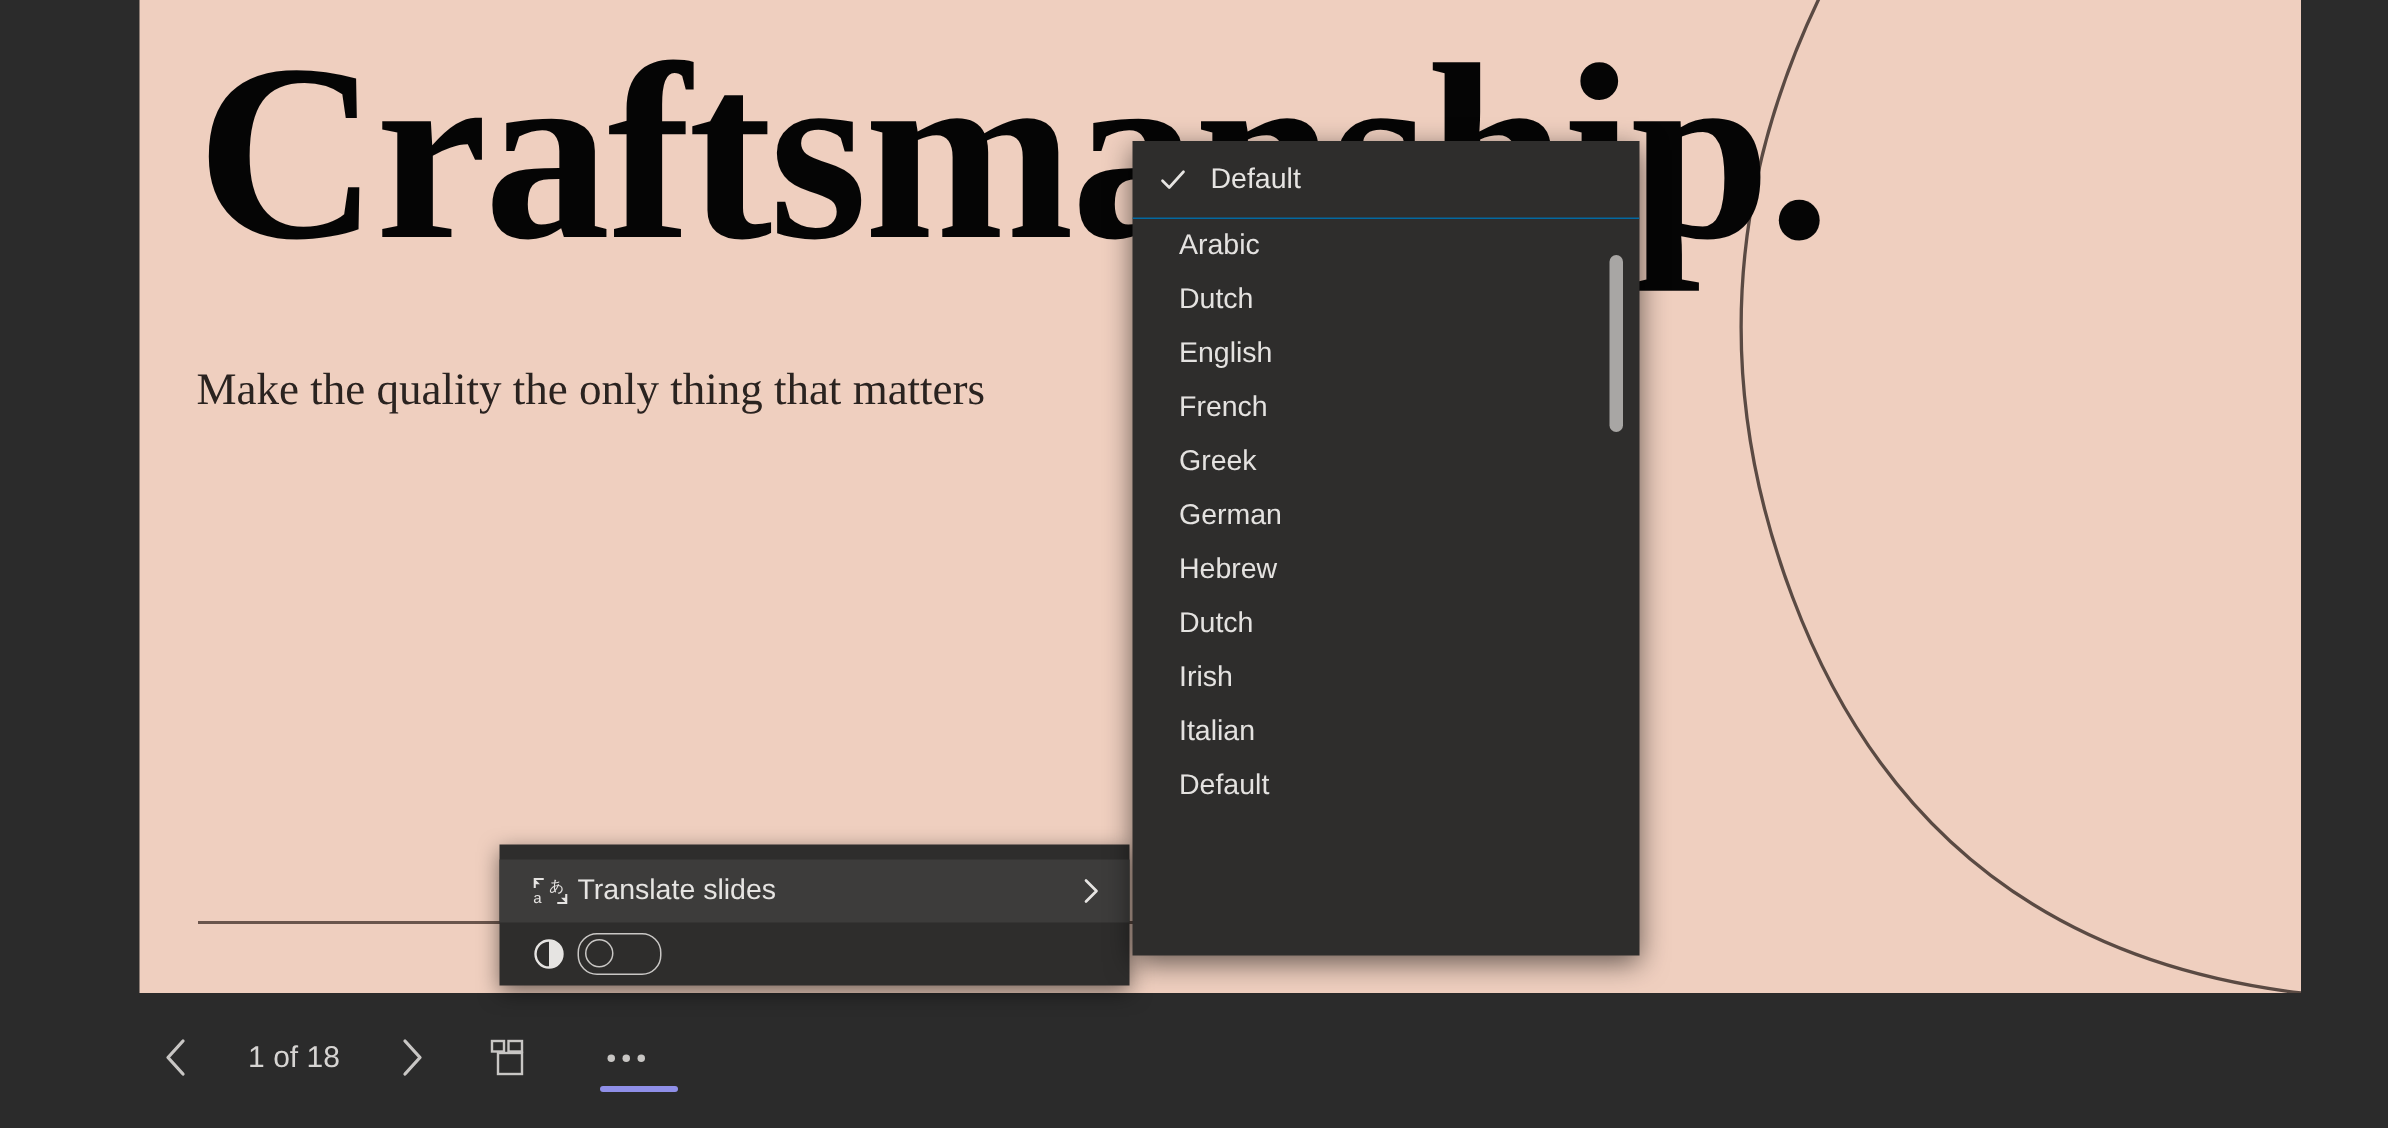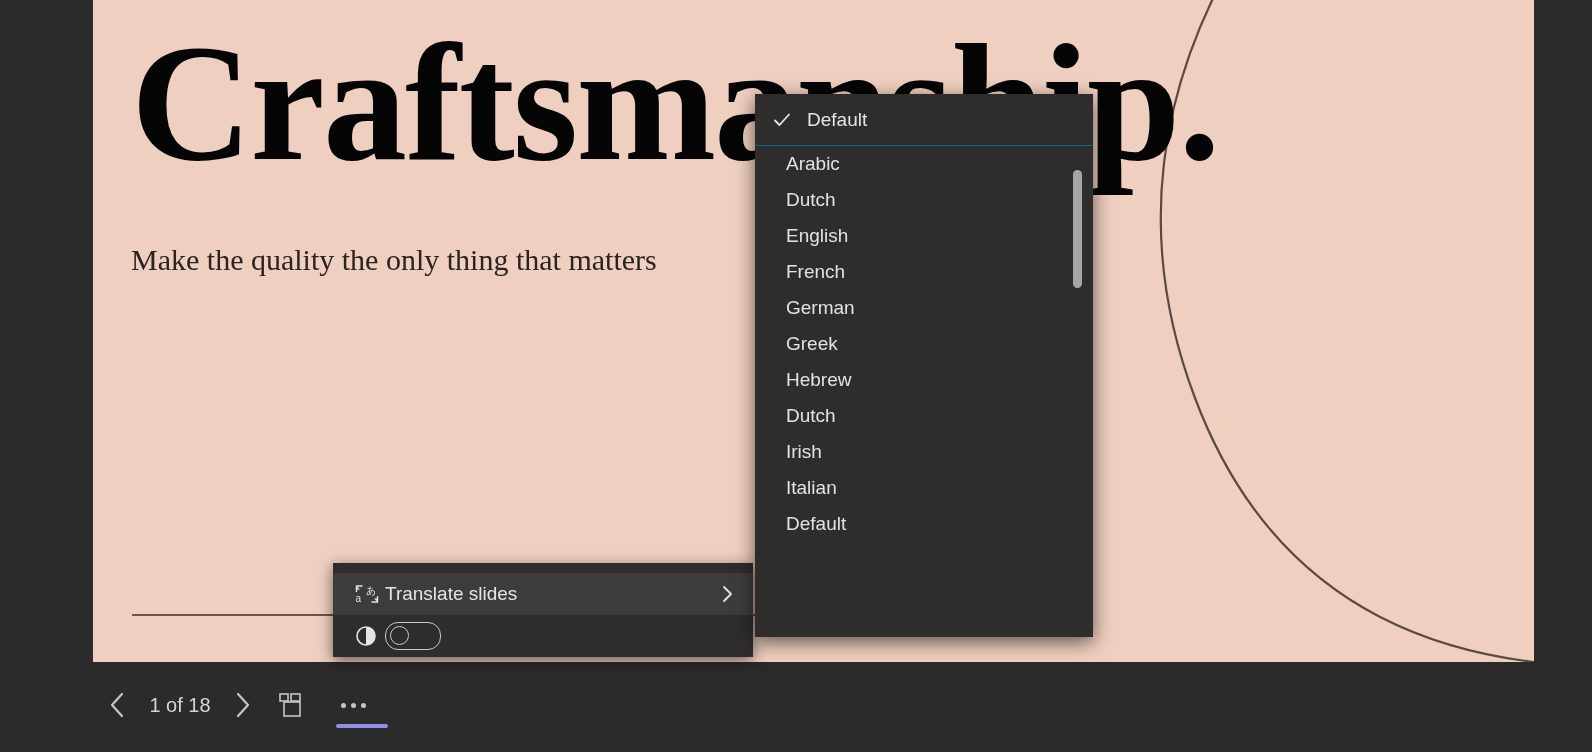--- a/index.html
+++ b/index.html
@@ -71,21 +71,21 @@
   }
 
   
   #bottom-toolbar {
     position: absolute;
     left: 93px;
     top: 668px;
     height: 74px;
     display: flex;
     align-items: center;
-    gap: 0px;
+    gap: 16px;
   }
   .tb-btn {
     width: 48px;
     height: 48px;
     display: flex;
     align-items: center;
     justify-content: center;
     color: #c8c6c4;
     background: transparent;
     border: none;
@@ -342,22 +342,22 @@
         </svg>
       </span>
       <span>Default</span>
     </div>
 
     <div id="language-list">
       <div class="lang-item">Arabic</div>
       <div class="lang-item">Dutch</div>
       <div class="lang-item">English</div>
       <div class="lang-item">French</div>
+      <div class="lang-item">Greek</div>
       <div class="lang-item">German</div>
-      <div class="lang-item">Greek</div>
       <div class="lang-item">Hebrew</div>
       <div class="lang-item">Dutch</div>
       <div class="lang-item">Irish</div>
       <div class="lang-item">Italian</div>
       <div class="lang-item">Default</div>
     </div>
 
     <div id="language-scrollbar"></div>
   </div>
 

